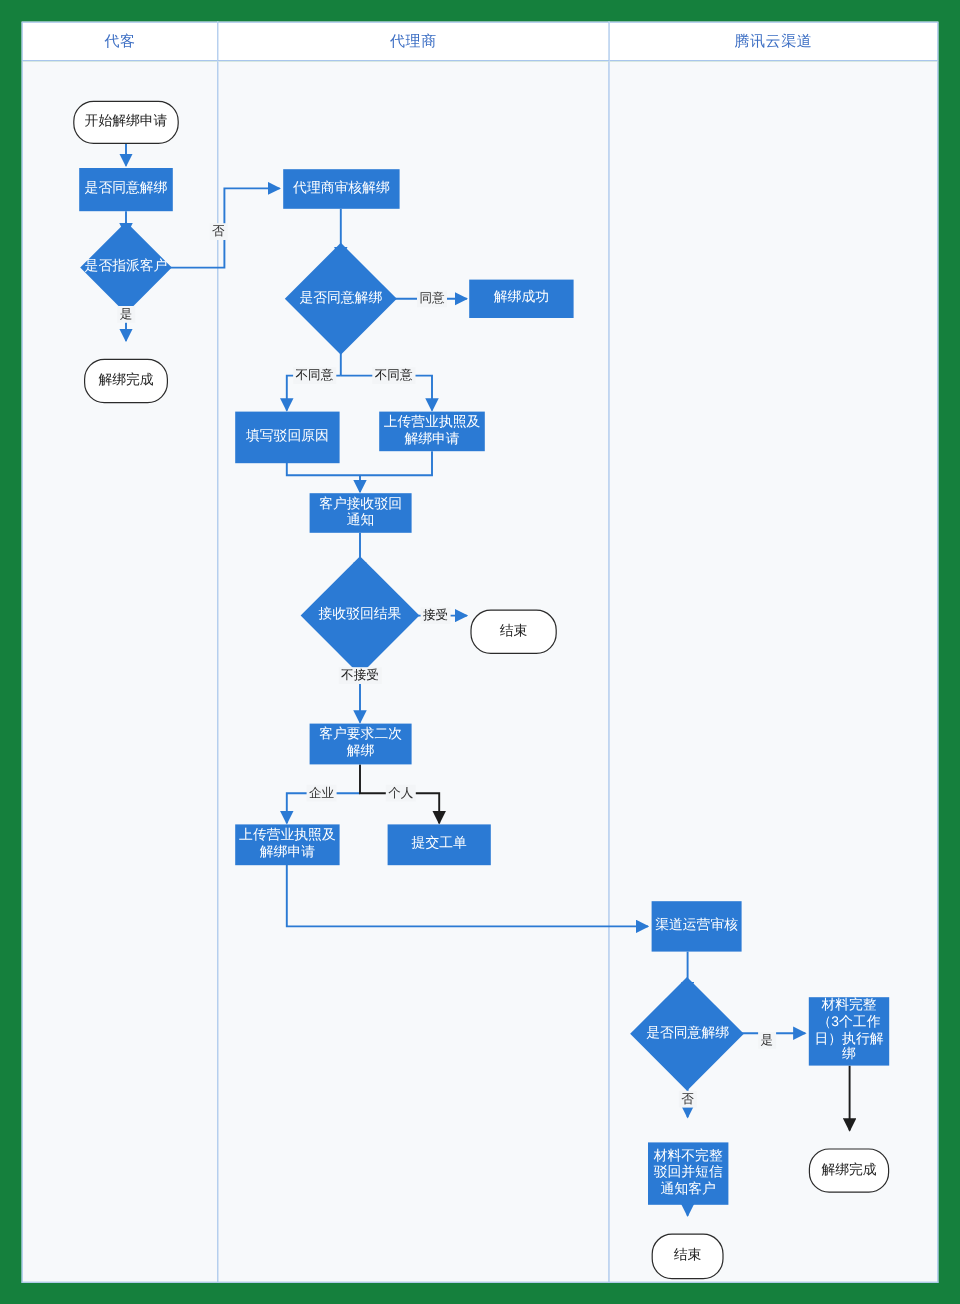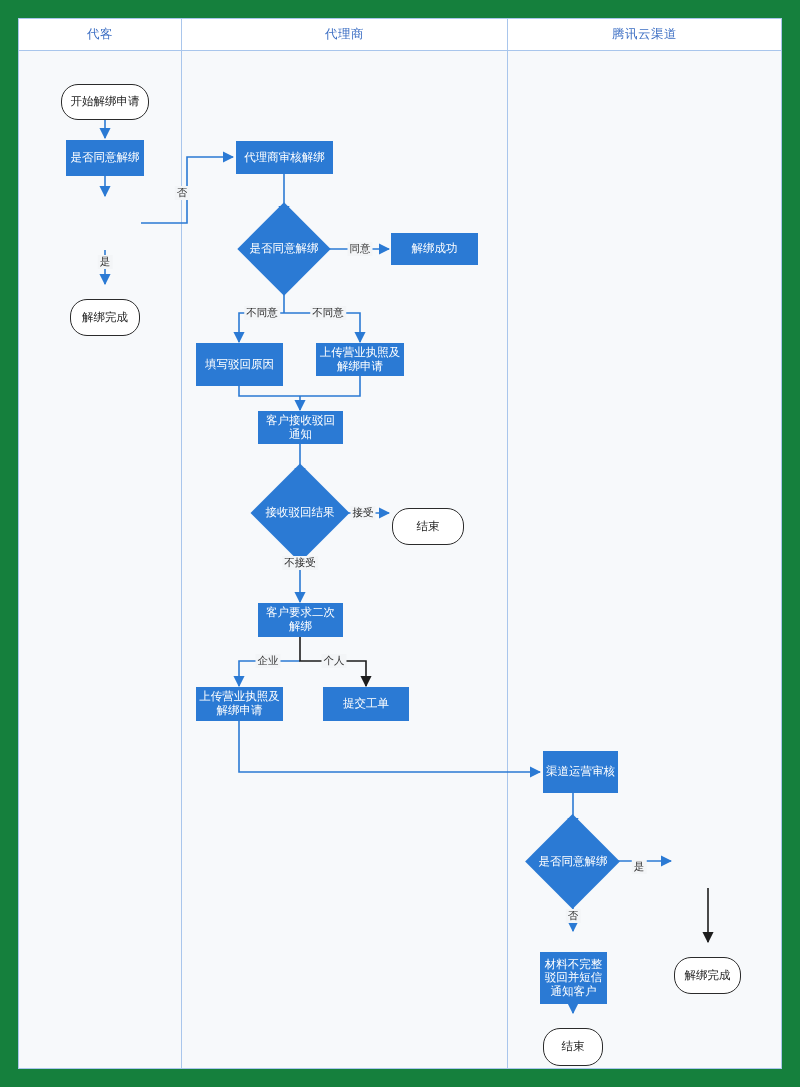--- a/index.html
+++ b/index.html
@@ -109,20 +109,24 @@
   </svg>
 
   <div class="node term" style="left:61px;top:70px;width:88px;height:36px;">
     <span>开始解绑申请</span>
   </div>
 
   <div class="node proc" style="left:66px;top:140px;width:78px;height:36px;">
     <span>是否同意解绑</span>
   </div>
 
+  <div class="diamond-wrap" style="left:68px;top:196px;width:74px;height:54px;">
+    <div class="diamond-shape" style="width:54px;height:54px;left:10px;"></div>
+    <div class="diamond-label">是否指派客户</div>
+  </div>
 
   <div class="node term" style="left:70px;top:285px;width:70px;height:37px;">
     <span>解绑完成</span>
   </div>
 
   <div class="node proc" style="left:236px;top:141px;width:97px;height:33px;">
     <span>代理商审核解绑</span>
   </div>
 
   <div class="diamond-wrap" style="left:237px;top:216px;width:94px;height:66px;">
@@ -169,20 +173,23 @@
 
   <div class="node proc" style="left:543px;top:751px;width:75px;height:42px;">
     <span>渠道运营审核</span>
   </div>
 
   <div class="diamond-wrap" style="left:526px;top:828px;width:94px;height:67px;">
     <div class="diamond-shape" style="width:67px;height:67px;left:13px;"></div>
     <div class="diamond-label">是否同意解绑</div>
   </div>
 
+  <div class="node proc" style="left:674px;top:831px;width:67px;height:57px;">
+    <span>材料完整（3个工作日）执行解绑</span>
+  </div>
 
   <div class="node proc" style="left:540px;top:952px;width:67px;height:52px;">
     <span>材料不完整驳回并短信通知客户</span>
   </div>
 
   <div class="node term" style="left:674px;top:943px;width:67px;height:37px;">
     <span>解绑完成</span>
   </div>
 
   <div class="node term" style="left:543px;top:1014px;width:60px;height:38px;">

